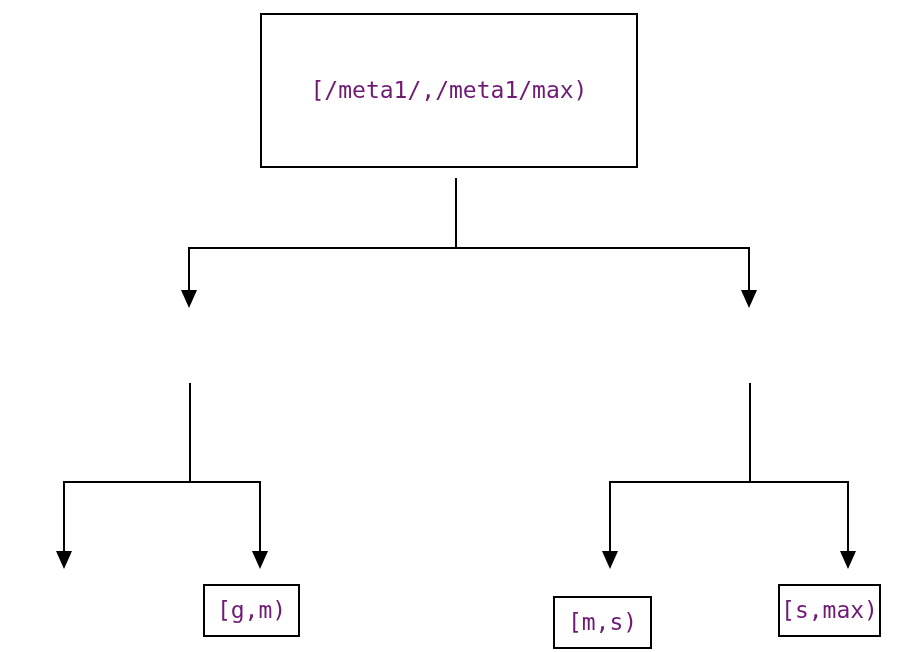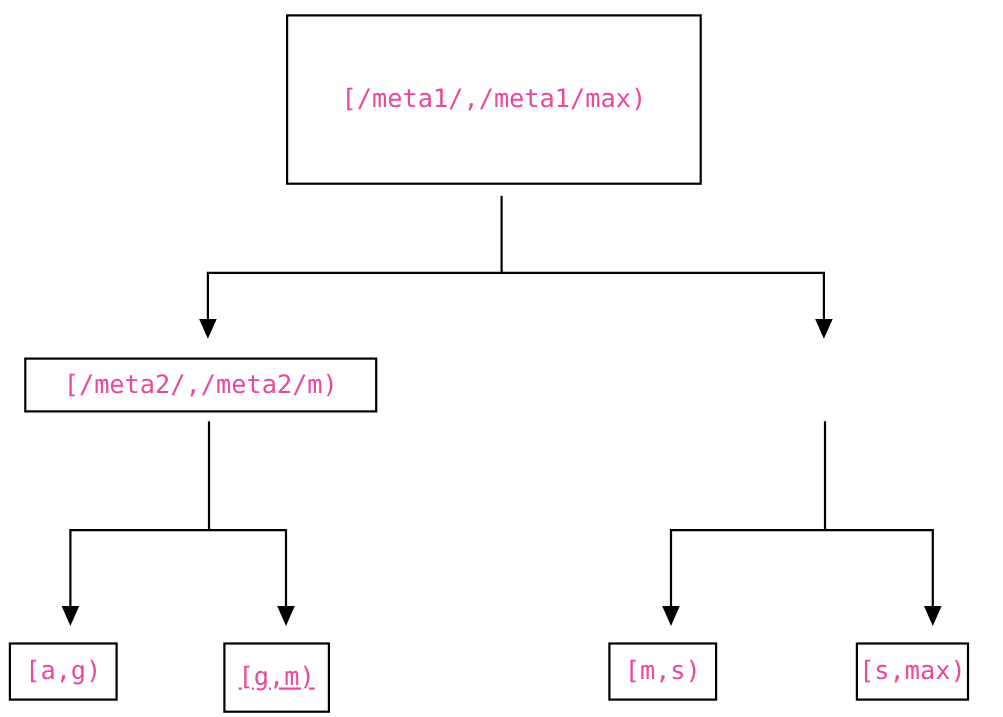--- a/index.html
+++ b/index.html
@@ -20,34 +20,34 @@
     left: 0;
     top: 0;
     width: 912px;
     height: 652px;
   }
   .node {
     position: absolute;
     box-sizing: border-box;
     border: 2px solid #000000;
     background: #ffffff;
-    color: #ec4899;
+    color: #701a75;
     display: flex;
     align-items: center;
     justify-content: center;
     font-size: 23px;
     line-height: 1;
     white-space: nowrap;
   }
   .node-root      { left: 260px; top: 13px;  width: 378px; height: 155px; }
   .node-l2-left   { left: 22px;  top: 325px; width: 321px; height: 50px;  }
   .node-l2-right  { left: 583px; top: 325px; width: 319px; height: 50px;  }
   .node-leaf-ag   { left: 8px;   top: 584px; width: 99px;  height: 53px;  }
-  .node-leaf-gm   { left: 203px; top: 584px; width: 97px;  height: 64px; text-decoration: underline;  }
-  .node-leaf-ms   { left: 553px; top: 584px; width: 99px;  height: 53px;  }
+  .node-leaf-gm   { left: 203px; top: 584px; width: 97px;  height: 53px;  }
+  .node-leaf-ms   { left: 553px; top: 596px; width: 99px;  height: 53px;  }
   .node-leaf-smax { left: 778px; top: 584px; width: 103px; height: 53px;  }
   .edge-line {
     stroke: #000000;
     stroke-width: 2;
     fill: none;
   }
   .arrow-head {
     fill: #000000;
     stroke: none;
   }
@@ -76,24 +76,22 @@
     <g>
       <line class="edge-line" x1="750" y1="383" x2="750" y2="482"></line>
       <polyline class="edge-line" points="610,552 610,482 848,482 848,552"></polyline>
       <polygon class="arrow-head" points="602,551 618,551 610,569"></polygon>
       <polygon class="arrow-head" points="840,551 856,551 848,569"></polygon>
     </g>
   </svg>
 
   <div class="node node-root">[/meta1/,/meta1/max)</div>
 
-  <div class="node node-l2-left">[/meta2/,/meta2/m)</div>
 
 
-  <div class="node node-leaf-ag">[a,g)</div>
 
   <div class="node node-leaf-gm">[g,m)</div>
 
   <div class="node node-leaf-ms">[m,s)</div>
 
   <div class="node node-leaf-smax">[s,max)</div>
 
 </div>
 
 </body></html>

